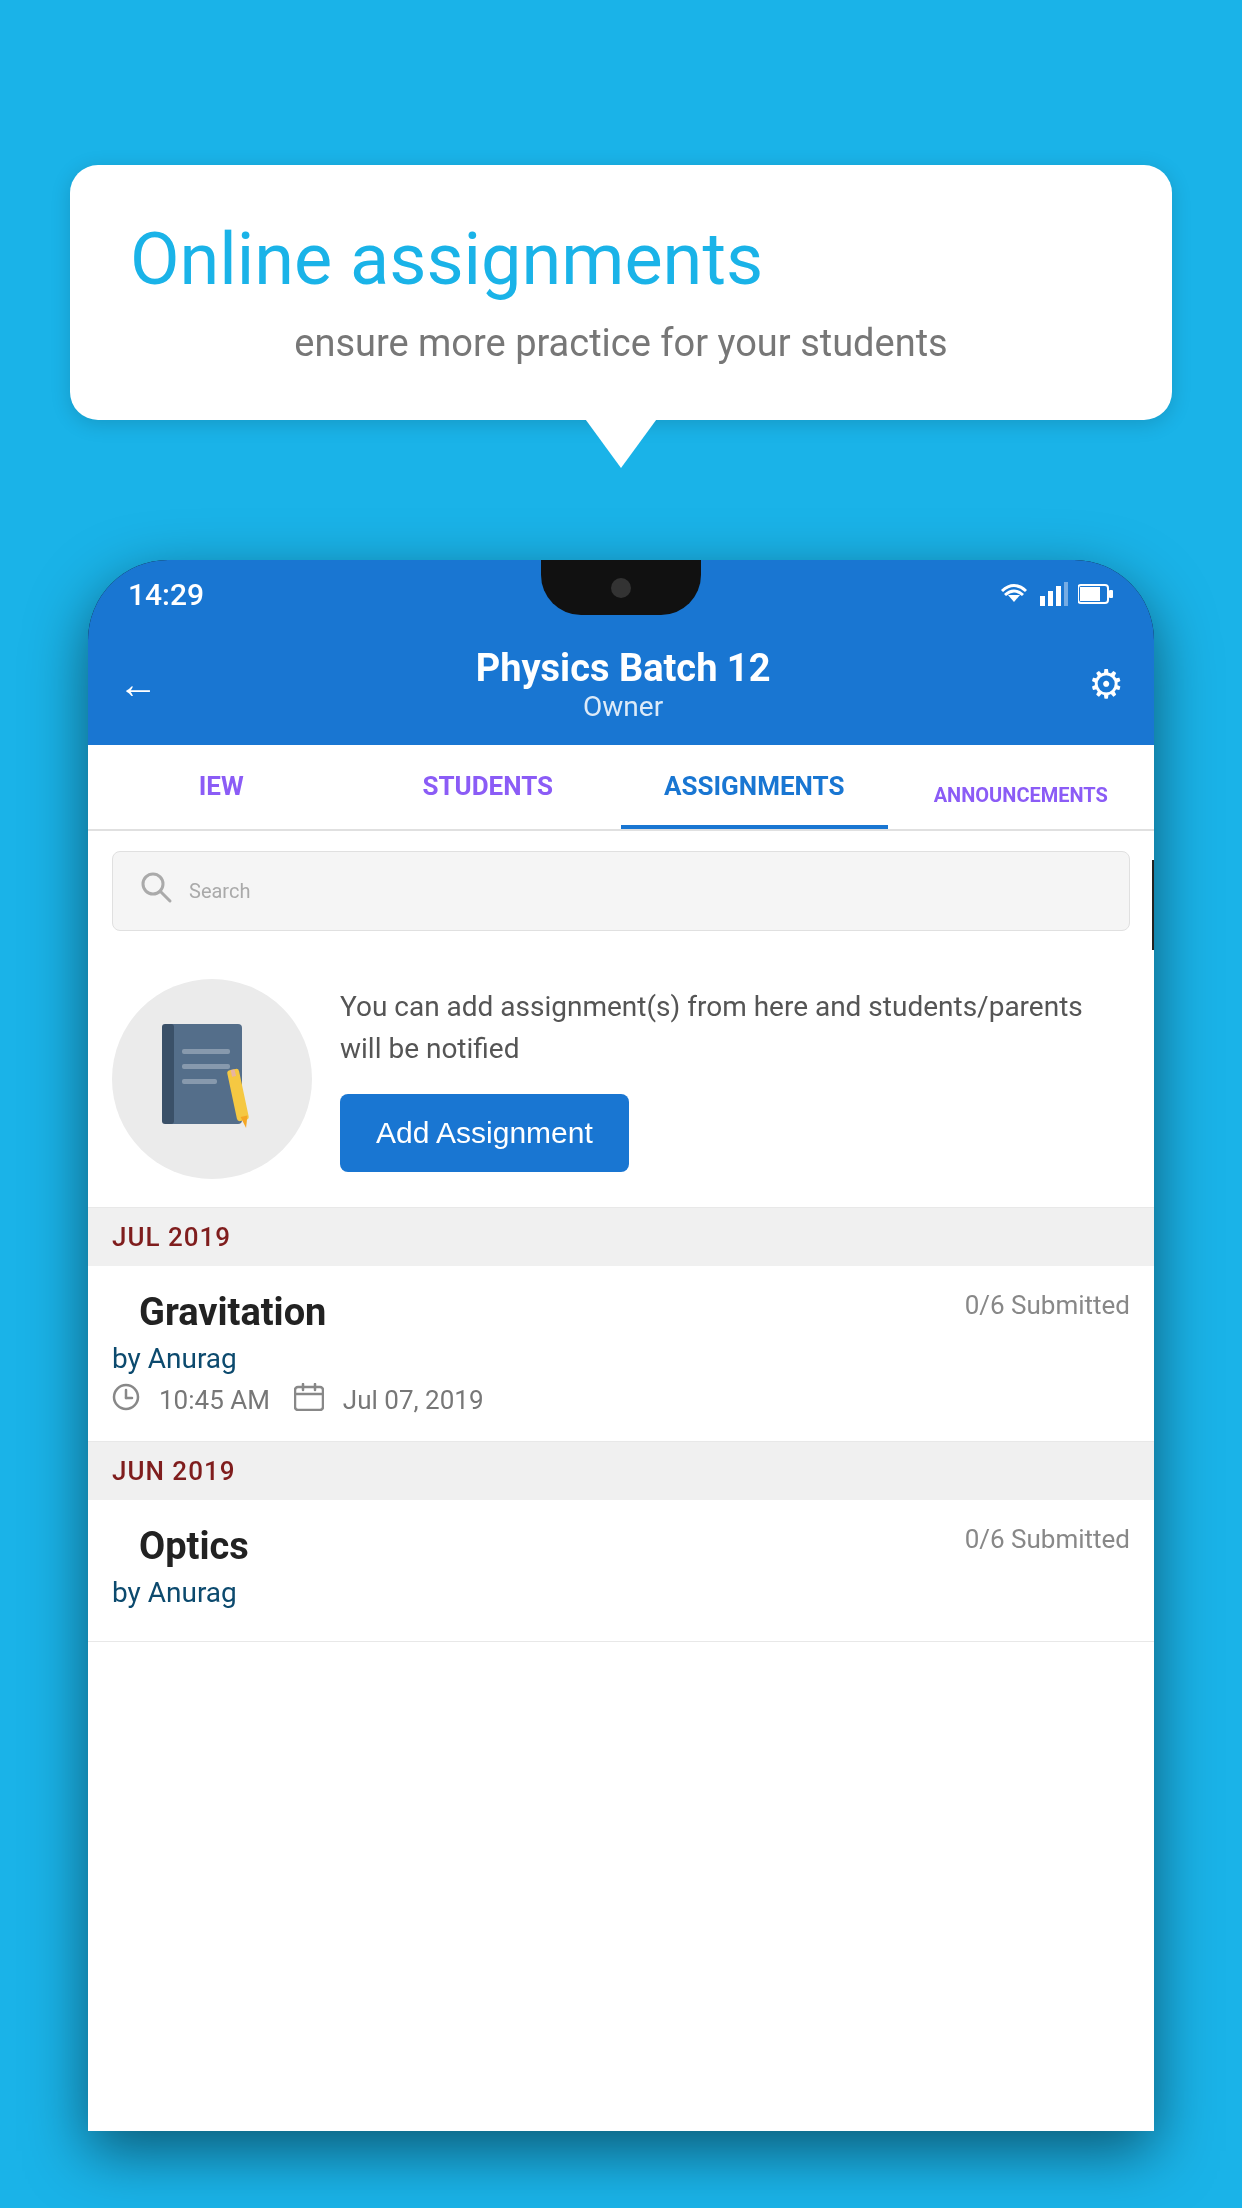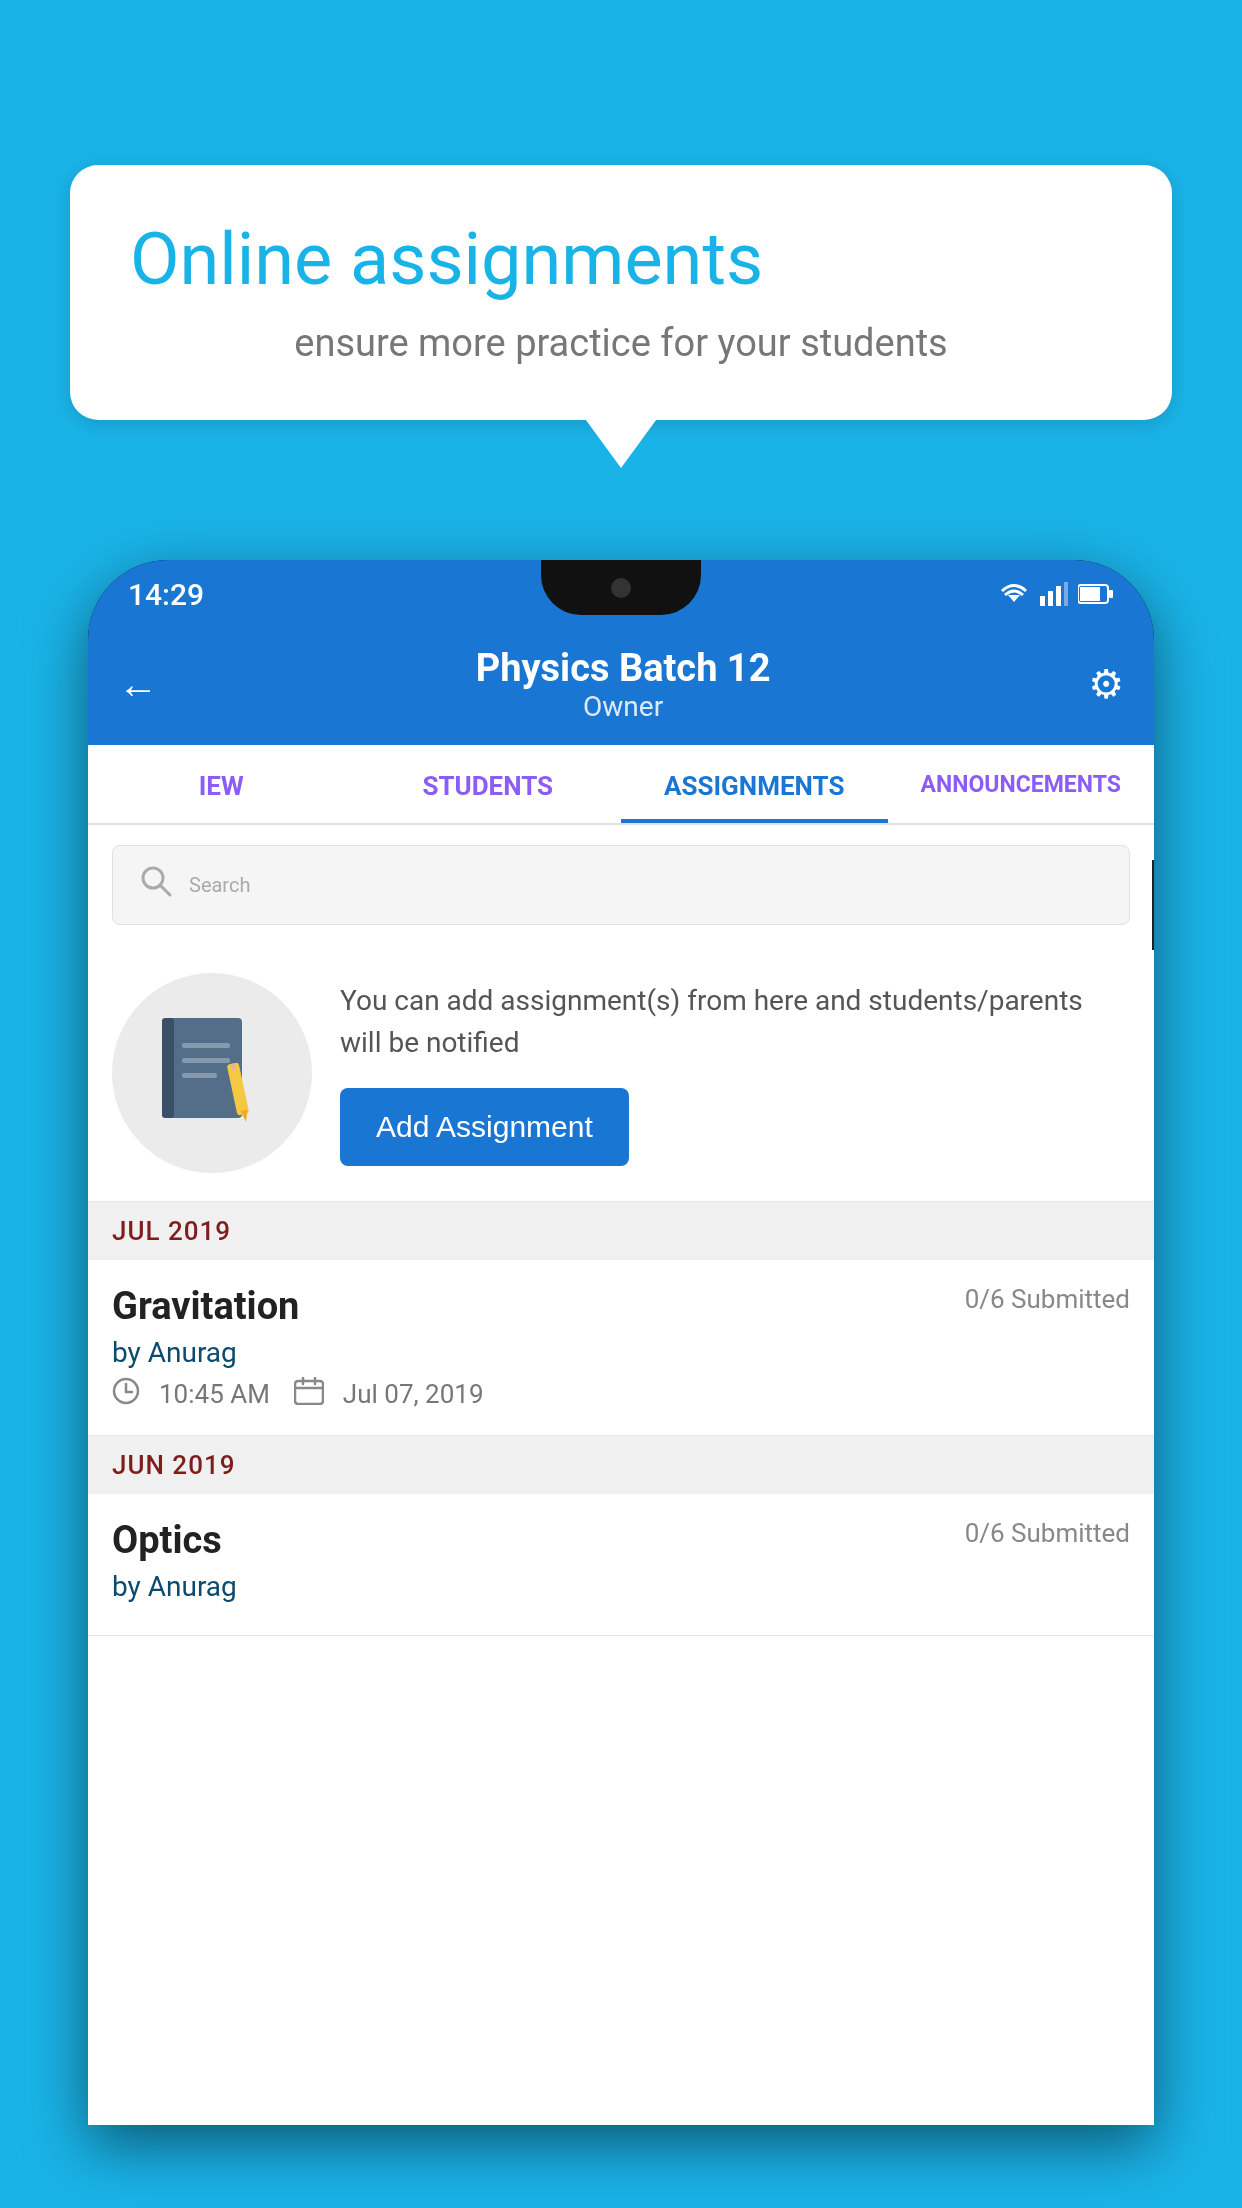--- a/index.html
+++ b/index.html
@@ -270,20 +270,21 @@
       display: flex;
       justify-content: space-between;
       align-items: flex-start;
       margin-bottom: 8px;
     }
 
     .assignment-name {
       font-size: 38px;
       font-weight: 700;
       color: #222;
+      margin-left: 27px;
     }
 
     .assignment-submitted {
       font-size: 26px;
       color: #888;
     }
 
     .assignment-by {
       font-size: 28px;
       color: #0c4a6e;
@@ -373,21 +374,21 @@
         <div class="header-title">Physics Batch 12</div>
         <div class="header-subtitle">Owner</div>
       </div>
       <span class="header-gear">⚙</span>
     </div>
 
     <div class="tabs-bar">
       <div class="tab-item">IEW</div>
       <div class="tab-item">STUDENTS</div>
       <div class="tab-item active">ASSIGNMENTS</div>
-      <div class="tab-item" style="font-size:23px;">ANNOUNCEMENTS</div>
+      <div class="tab-item" style="font-size:20px;margin-top:12px;">ANNOUNCEMENTS</div>
     </div>
 
     <div class="phone-content">
 
       <div class="search-container">
         <div class="search-bar">
           <span class="search-icon-wrap">
             <svg width="34" height="34" viewBox="0 0 34 34" fill="none">
               <circle cx="14" cy="14" r="10" stroke="#aaa" stroke-width="3"></circle>
               <line x1="21" y1="21" x2="31" y2="31" stroke="#aaa" stroke-width="3" stroke-linecap="round"></line>

